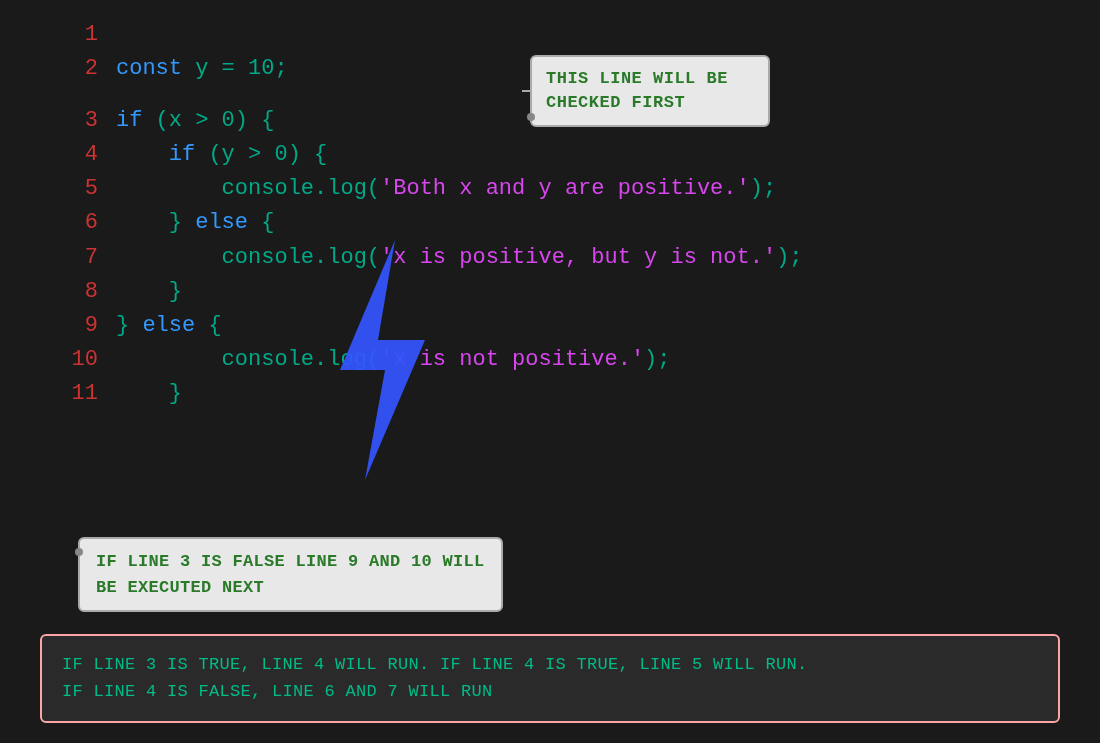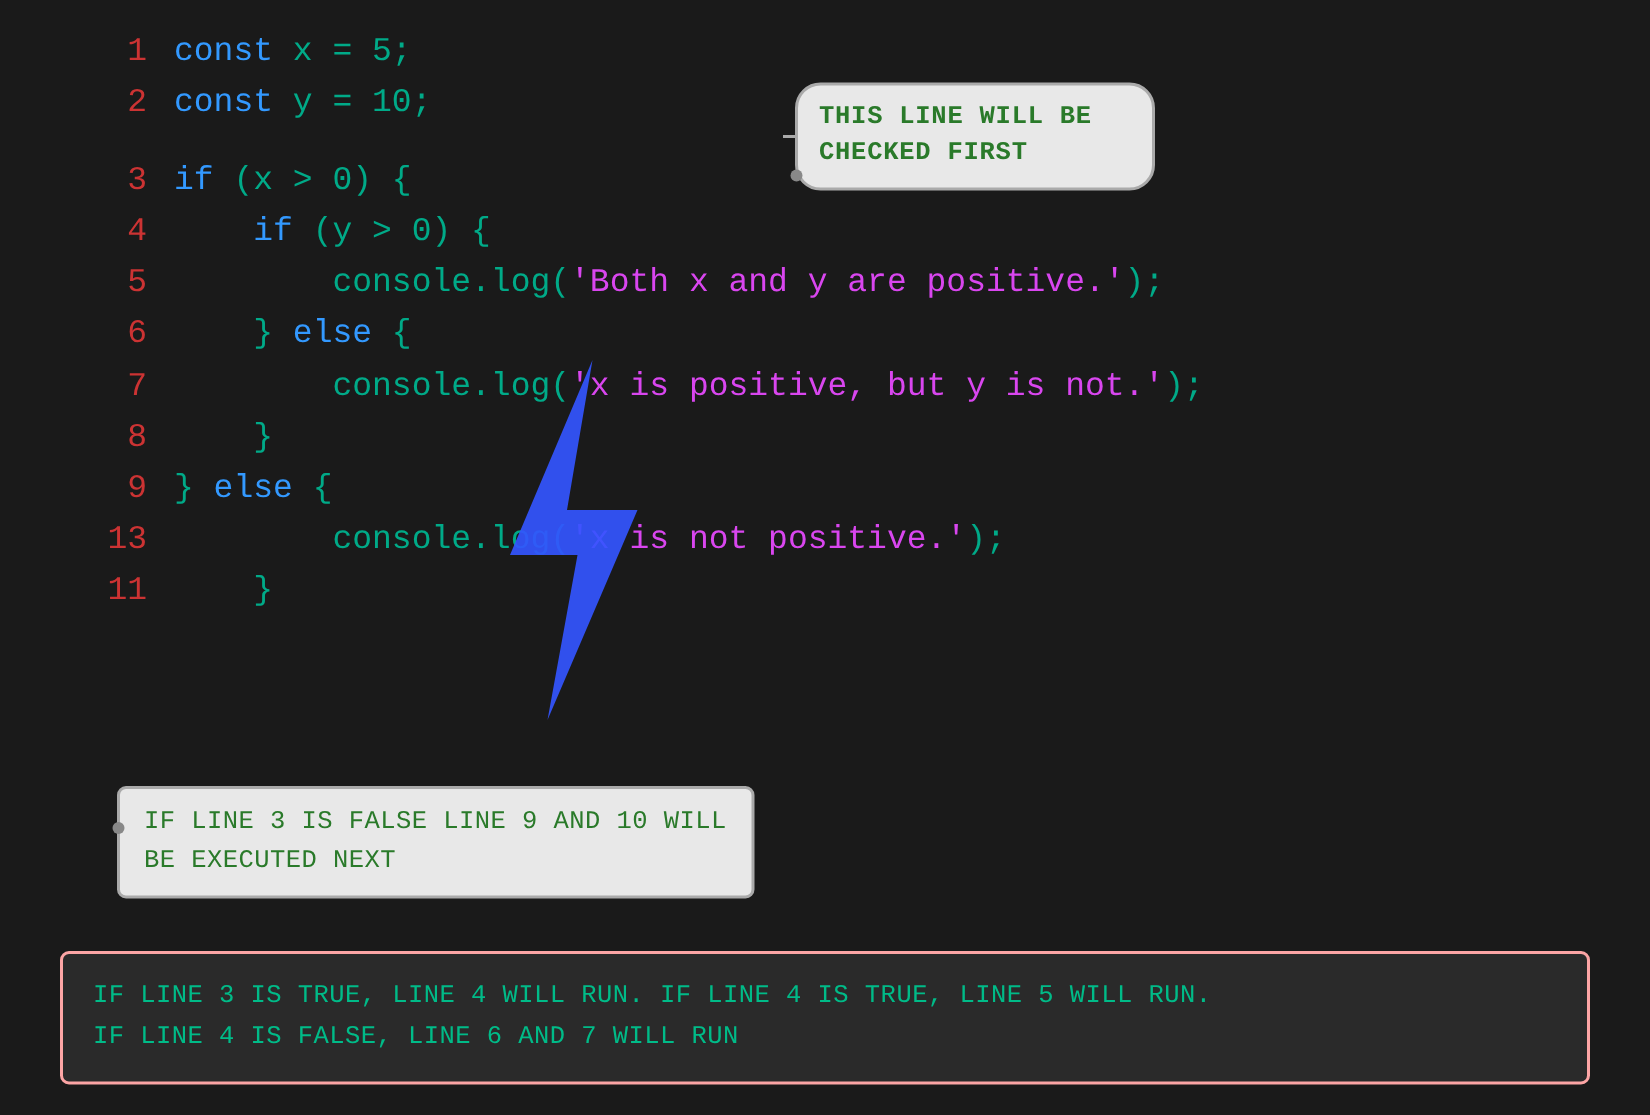--- a/index.html
+++ b/index.html
@@ -48,21 +48,21 @@
       height: 18px;
     }
 
     
     .tooltip-top {
       position: absolute;
       top: 55px;
       left: 530px;
       background: #e8e8e8;
       border: 2px solid #aaa;
-      border-radius: 17px;
+      border-radius: 6px;
       padding: 10px 14px;
       max-width: 240px;
       font-family: 'Courier New', Courier, monospace;
       font-size: 17px;
       font-weight: bold;
       color: #2a7a2a;
       text-transform: uppercase;
       letter-spacing: 0.5px;
       line-height: 1.4;
     }
@@ -94,30 +94,30 @@
       top: 240px;
       left: 310px;
       width: 140px;
       height: 240px;
       z-index: 10;
     }
 
     
     .tooltip-bottom {
       position: absolute;
-      top: 524px;
+      top: 537px;
       left: 78px;
       background: #e8e8e8;
       border: 2px solid #aaa;
       border-radius: 6px;
       padding: 10px 16px;
       max-width: 560px;
       font-family: 'Courier New', Courier, monospace;
       font-size: 17px;
-      font-weight: normal;
+      font-weight: bold;
       color: #2a7a2a;
       text-transform: uppercase;
       letter-spacing: 0.3px;
       line-height: 1.5;
     }
 
     .tooltip-dot-bottom {
       position: absolute;
       top: 548px;
       left: 75px;
@@ -145,21 +145,20 @@
       line-height: 1.55;
     }
   </style>
 </head>
 <body>
 
 <div class="code-area">
 
   <div class="code-line">
     <span class="line-num">1</span>
-    <span class="code-text"><span class="kw">const</span> x = 5;</span>
   </div>
 
   <div class="code-line">
     <span class="line-num">2</span>
     <span class="code-text"><span class="kw">const</span> y = 10;</span>
   </div>
 
   <div class="spacer"></div>
 
   <div class="code-line">
@@ -191,21 +190,21 @@
     <span class="line-num">8</span>
     <span class="code-text">    }</span>
   </div>
 
   <div class="code-line">
     <span class="line-num">9</span>
     <span class="code-text">} <span class="kw">else</span> {</span>
   </div>
 
   <div class="code-line">
-    <span class="line-num">13</span>
+    <span class="line-num">10</span>
     <span class="code-text">        console.log(<span class="str">'x is not positive.'</span>);</span>
   </div>
 
   <div class="code-line">
     <span class="line-num">11</span>
     <span class="code-text">    }</span>
   </div>
 
 </div>
 

